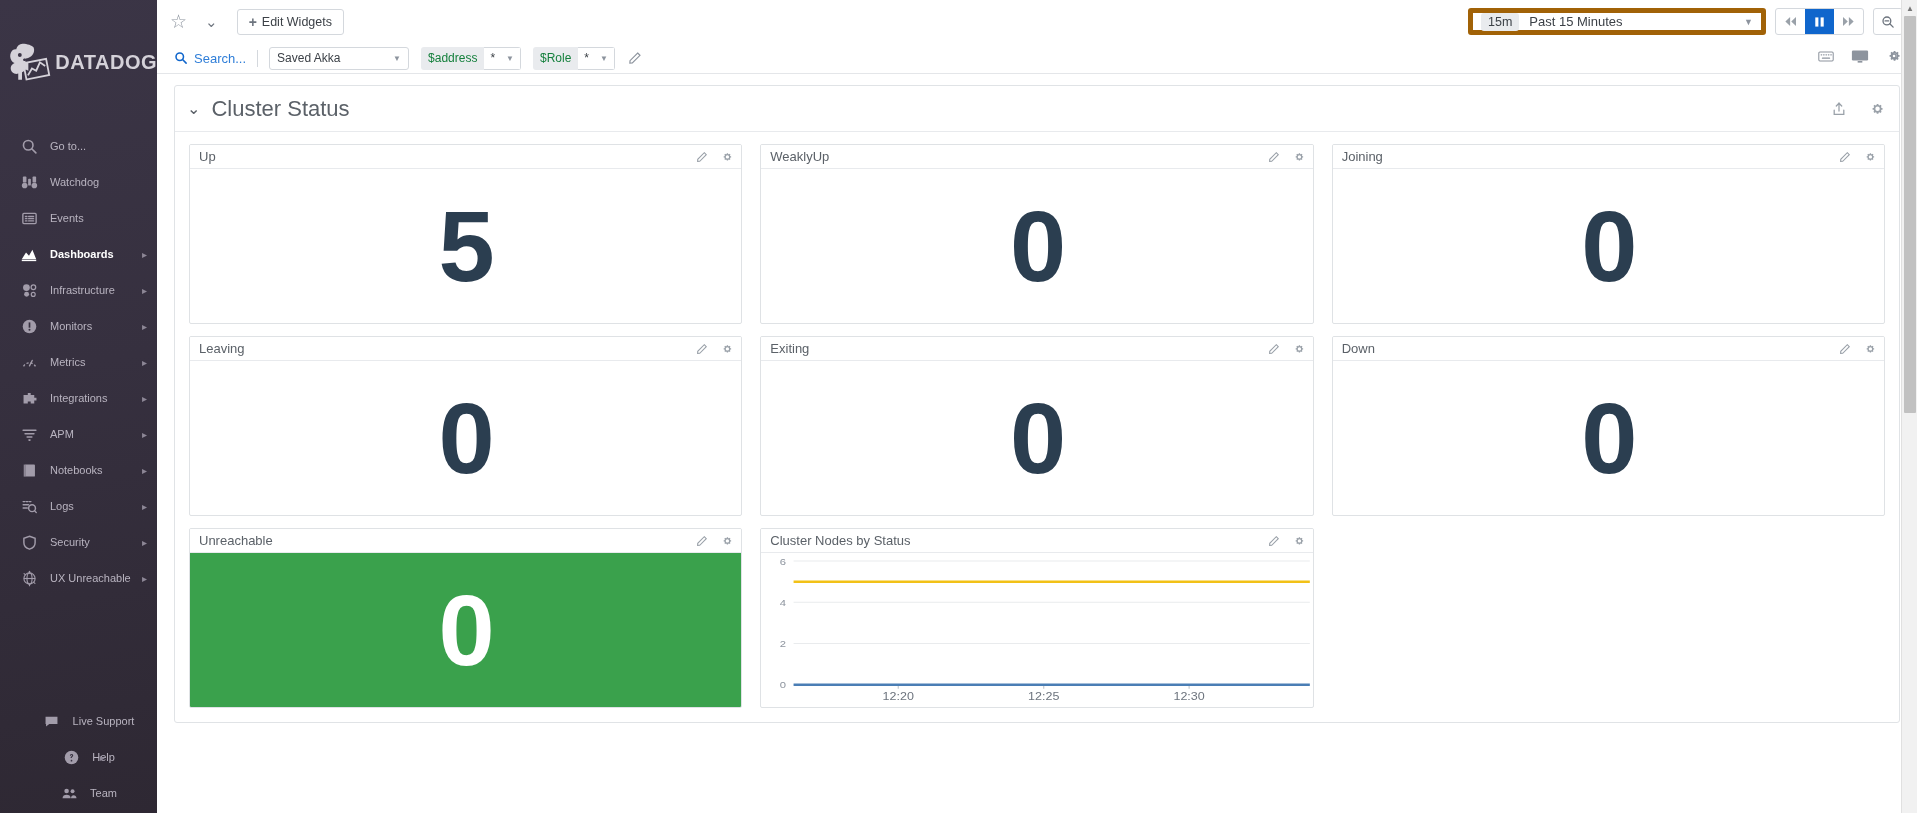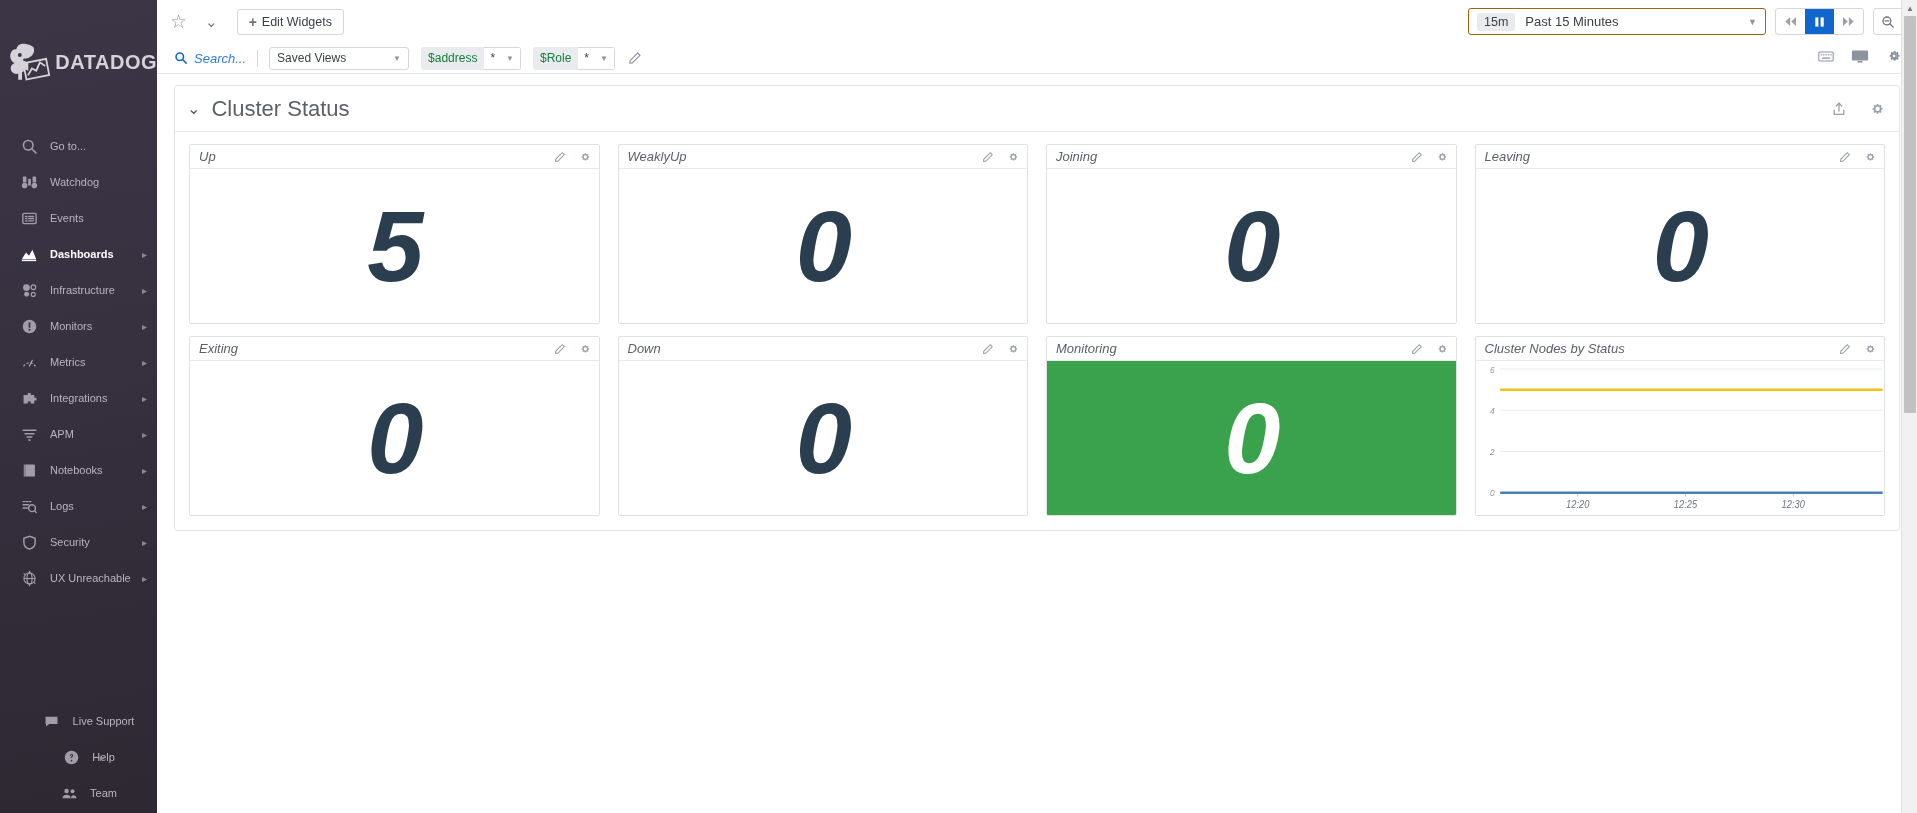--- a/index.html
+++ b/index.html
@@ -69,21 +69,21 @@
     border: 1px solid #d4d8dd; border-radius: 3px; background: #fff;
     font-size: 12.5px; color: #3c4147; display: inline-flex;
     align-items: center; gap: 5px; cursor: pointer; white-space: nowrap;
   }
   .edit-widgets-btn .plus { color: #6d747e; font-size: 14px; font-weight: 700; }
   .topbar-right {
     margin-left: auto; display: flex; align-items: center;
     gap: 9px; padding-right: 14px;
   }
   .time-picker {
-    width: 298px; height: 27px; border: 1px solid #a16207; border-radius: 3px;
+    width: 298px; height: 27px; border: 5px solid #a16207; border-radius: 3px;
     display: flex; align-items: center; padding: 0 8px; background: #fff;
     cursor: pointer;
   }
   .time-badge {
     background: #e9ebee; color: #3c4147; font-size: 12.5px;
     border-radius: 3px; padding: 2px 7px; margin-right: 10px;
   }
   .time-label { font-size: 13px; color: #3c4147; }
   .time-caret { margin-left: auto; color: #8d949e; font-size: 9px; }
   .playback {
@@ -101,21 +101,21 @@
     color: #6d747e; background: #fff; cursor: pointer;
   }
 
   
   .filterbar {
     height: 31px; flex: 0 0 31px; display: flex; align-items: center;
     padding-left: 17px; background: #fff; border-bottom: 1px solid #e4e6e9;
   }
   .search-link {
     display: flex; align-items: center; gap: 6px; cursor: pointer;
-    color: #2f7ed8; font-size: 13px; font-style: italic;
+    color: #2f7ed8; font-size: 13px;
   }
   .search-link svg { display: block; }
   .bar-divider { width: 1px; height: 17px; background: #d4d8dd; margin: 0 11px; }
   .saved-views {
     width: 140px; height: 23px; border: 1px solid #d4d8dd; border-radius: 3px;
     display: flex; align-items: center; padding: 0 7px; font-size: 12px;
     color: #3c4147; background: #fff; cursor: pointer;
   }
   .saved-views .cv { margin-left: auto; color: #8d949e; font-size: 8px; }
   .tvar {
@@ -150,22 +150,22 @@
   .group-head {
     height: 46px; display: flex; align-items: center; padding: 0 14px 0 12px;
     border-bottom: 1px solid #e8eaed;
   }
   .group-chevron { color: #5b6168; font-size: 16px; margin-right: 11px; cursor: pointer; }
   .group-title { font-size: 22px; color: #5b6168; font-weight: 400; }
   .group-actions { margin-left: auto; display: flex; align-items: center; gap: 22px; color: #9aa1a9; }
   .group-actions span { cursor: pointer; display: flex; }
 
   .grid {
-    display: grid; grid-template-columns: repeat(4, 1fr);
-    gap: 12px 18px; padding: 12px 14px 14px 14px; font-style: italic;
+    display: grid; grid-template-columns: repeat(3, 1fr);
+    gap: 12px 18px; padding: 12px 14px 14px 14px;
   }
   .widget {
     border: 1px solid #dfe2e5; border-radius: 2px; background: #fff;
     height: 180px; display: flex; flex-direction: column; overflow: hidden;
   }
   .widget-head {
     height: 24px; flex: 0 0 24px; display: flex; align-items: center;
     padding: 0 8px 0 9px; border-bottom: 1px solid #e8eaed; background: #fff;
   }
   .widget-title { font-size: 13px; color: #5b6168; }
@@ -476,21 +476,21 @@
     <div class="filterbar">
       <span class="search-link">
         <svg width="14" height="14" viewBox="0 0 18 18" fill="none" stroke="#1066cc" stroke-width="2">
           <circle cx="7.4" cy="7.4" r="4.8"></circle>
             <line x1="11" y1="11" x2="15.6" y2="15.6" stroke-linecap="round"></line>
         </svg>
         <span>Search...</span>
       </span>
       <span class="bar-divider"></span>
       <div class="saved-views">
-        <span>Saved Views</span>
+        <span>Saved Akka</span>
         <span class="cv">▼</span>
       </div>
 
       <div class="tvar">
         <span class="tvar-key">$address</span>
         <span class="tvar-val">
           <span>*</span>
           <span class="cv">▼</span>
         </span>
       </div>
@@ -682,21 +682,21 @@
                 </span>
               </span>
             </div>
             <div class="widget-body">
               <span class="big-number">0</span>
             </div>
           </div>
 
           <div class="widget alert">
             <div class="widget-head">
-              <span class="widget-title">Monitoring</span>
+              <span class="widget-title">Unreachable</span>
               <span class="widget-tools">
                 <span>
                   <svg width="12" height="12" viewBox="0 0 18 18" fill="none" stroke="currentColor" stroke-width="1.6">
                     <path d="M12.4 2.6 15.4 5.6 5.6 15.4 2.4 15.6 2.6 12.4z"></path>
                   </svg>
                 </span>
                 <span>
                   <svg width="12" height="12" viewBox="0 0 20 20" fill="currentColor">
                     <path d="M16.9 8.7h-1.38a5.6 5.6 0 0 0-.63-1.52l.98-.98-1.57-1.57-.98.98a5.6 5.6 0 0 0-1.52-.63V3.6H9.58v1.38a5.6 5.6 0 0 0-1.52.63l-.98-.98-1.57 1.57.98.98a5.6 5.6 0 0 0-.63 1.52H4.48v2.22h1.38c.13.54.35 1.05.63 1.52l-.98.98 1.57 1.57.98-.98c.47.28.98.5 1.52.63v1.38h2.22v-1.38a5.6 5.6 0 0 0 1.52-.63l.98.98 1.57-1.57-.98-.98c.28-.47.5-.98.63-1.52h1.38zM10.69 12.6a2.79 2.79 0 1 1 0-5.58 2.79 2.79 0 0 1 0 5.58z"></path>
                   </svg>

